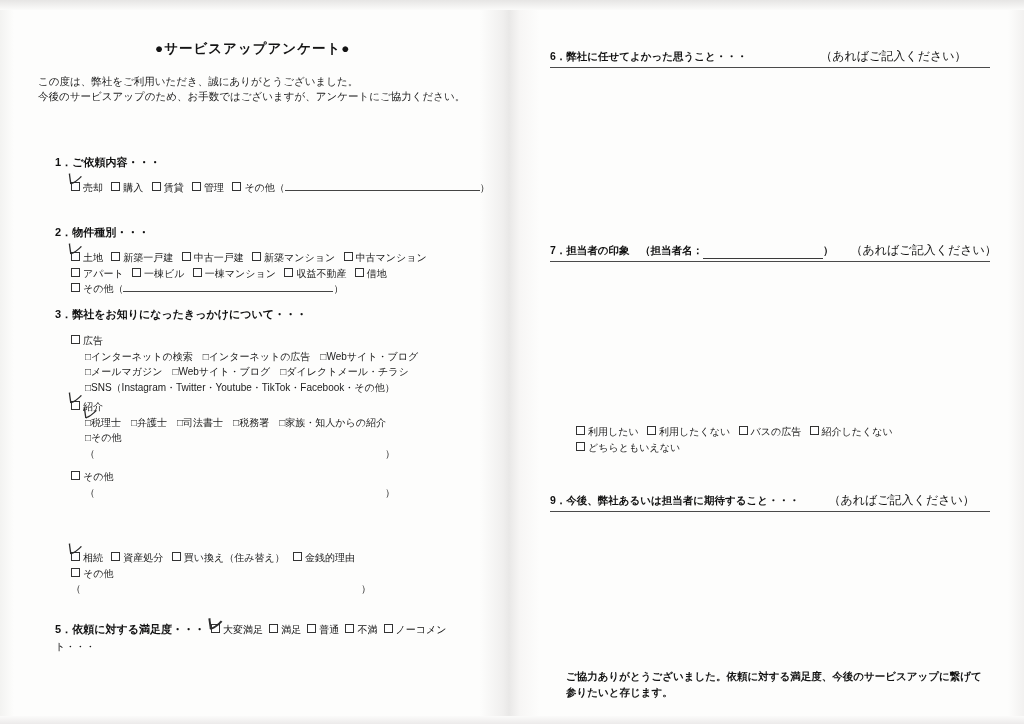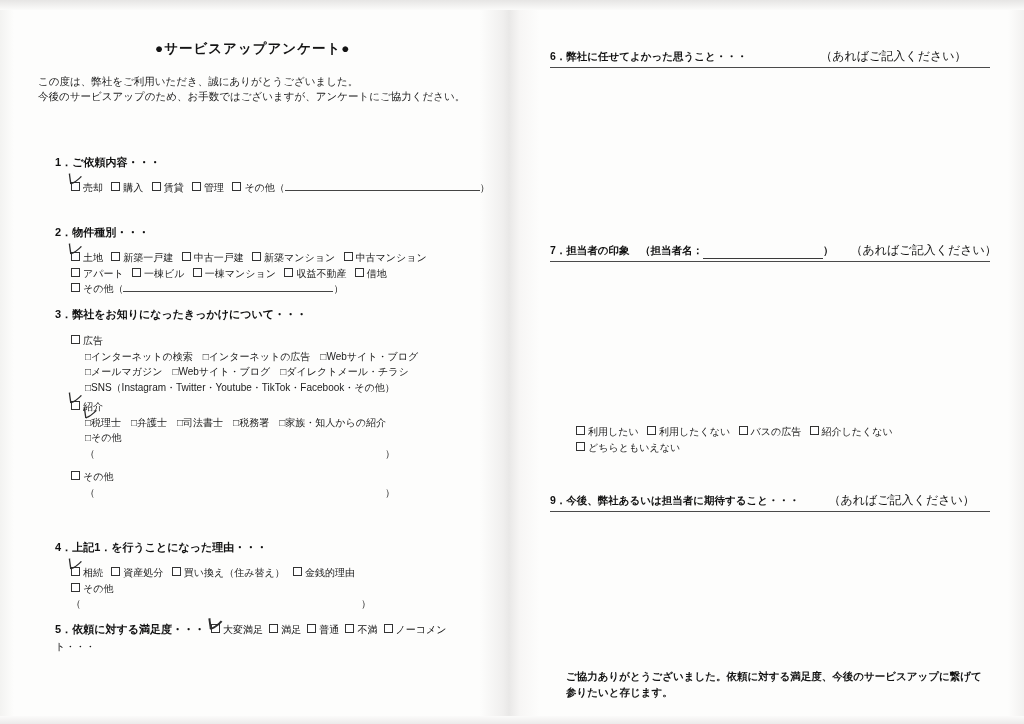--- a/index.html
+++ b/index.html
@@ -210,23 +210,20 @@
         <div class="sub">（　　　　　　　　　　　　　　　　　　　　　　　　　　　　　）</div>
 
         <div class="opt" style="margin-top:8px;">
           <span class="box"></span><span>その他</span>
         </div>
         <div class="sub">（　　　　　　　　　　　　　　　　　　　　　　　　　　　　　）</div>
       </div>
     </div>
 
     <div class="qblock" style="left:55px; top:540px;">
-      <div class="qhead">
-        <span>4．</span><span>上記1．を行うことになった理由・・・</span>
-      </div>
       <div class="opts" style="margin-top:10px; margin-left:16px;">
         <div class="opt">
           <span class="chk"><span class="box"></span><span class="tick">レ</span></span><span>相続</span>&nbsp;&nbsp;
           <span class="box"></span><span>資産処分</span>&nbsp;&nbsp;
           <span class="box"></span><span>買い換え（住み替え）</span>&nbsp;&nbsp;
           <span class="box"></span><span>金銭的理由</span>
         </div>
         <div class="opt">
           <span class="box"></span><span>その他</span>
         </div>

